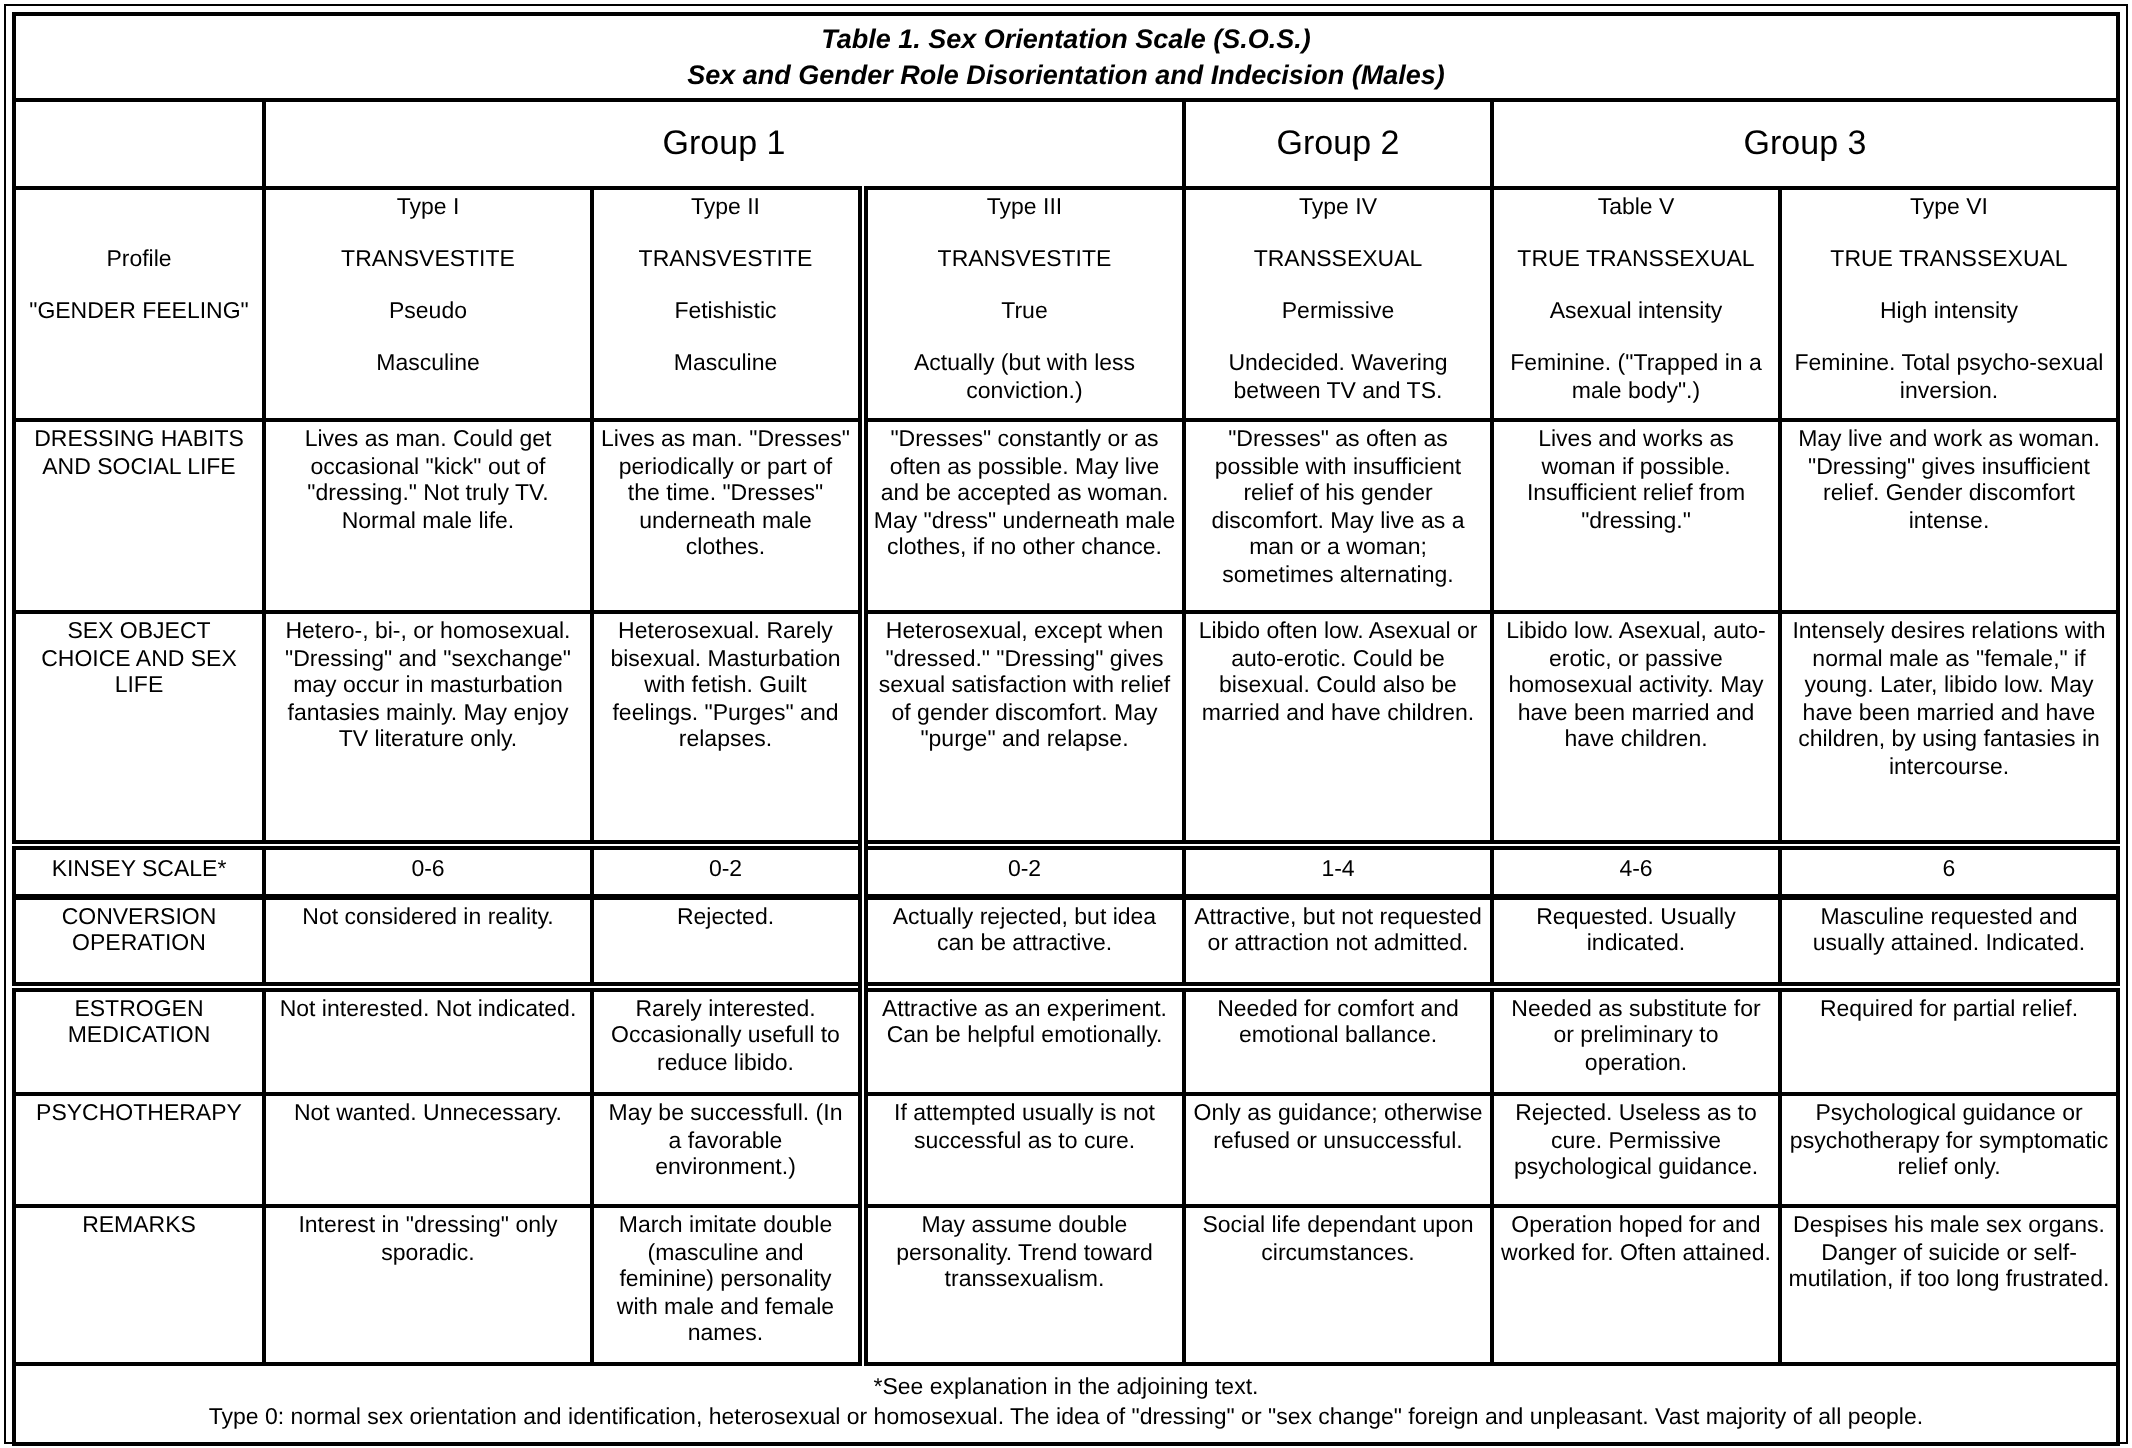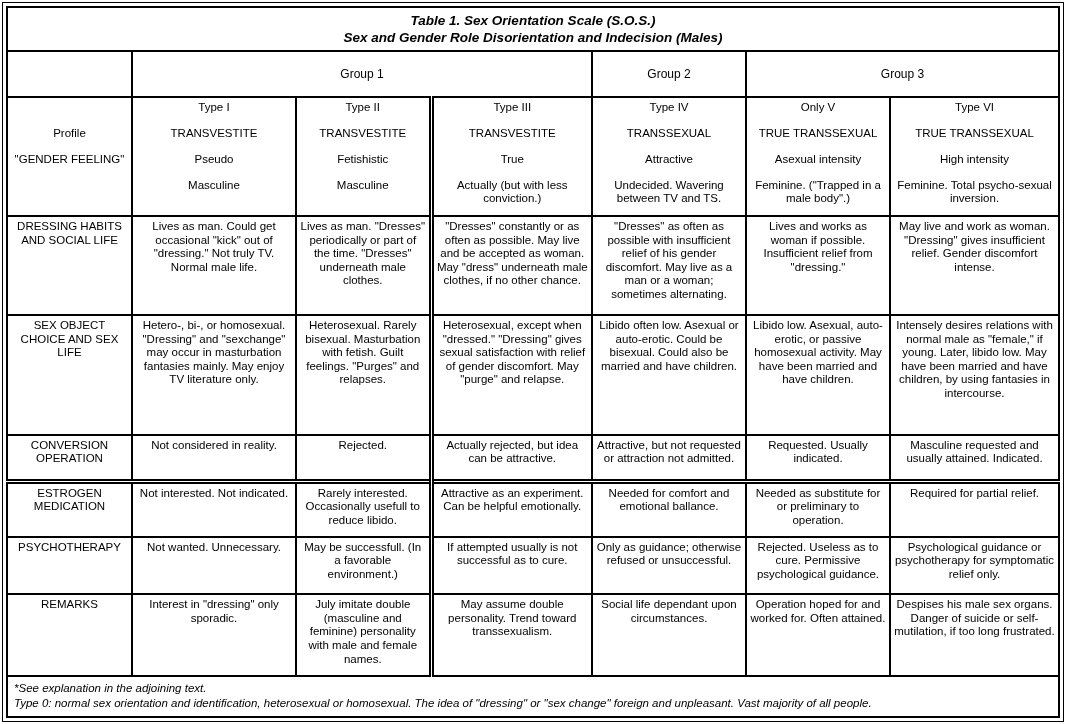--- a/index.html
+++ b/index.html
@@ -24,40 +24,40 @@
     font-size: 11.5px; line-height: 1.18;
     text-align: center; vertical-align: top;
     padding: 3px 3px;
     overflow: hidden;
   }
   tr.title-row td {
     font-weight: bold; font-style: italic;
     font-size: 13.5px; line-height: 1.3;
     vertical-align: middle; height: 36px;
   }
-  tr.group-row td { vertical-align: middle; font-size: 12px; height: 44px; padding: 2px; }
+  tr.group-row td { vertical-align: middle; font-size: 17px; height: 44px; padding: 2px; }
   tr.profile-row { height: 116px; }
   .pslot { height: 26px; }
   tr.dressing-row { height: 96px; margin-top: 12px; }
   tr.sexobj-row { height: 116px; margin-left: 38px; }
   tr.kinsey-row { height: 26px; }
   tr.kinsey-row td {
     border-top: 5px double #000;
     border-bottom: 3px solid #000;
     vertical-align: middle;
   }
   tr.conversion-row { height: 45px; }
   tr.estrogen-row { height: 54px; }
   tr.estrogen-row td { border-top: 5px double #000; }
   tr.psych-row { height: 56px; }
   tr.remarks-row { height: 79px; }
   td.c3 { border-left: 5px double #000; }
   tr.footer-row td {
-    text-align: left; vertical-align: middle;
-    height: 40px; padding: 2px 6px; line-height: 1.35; font-style: italic;
+    text-align: center; vertical-align: middle;
+    height: 40px; padding: 2px 6px; line-height: 1.35;
   }
 </style>
 </head>
 <body>
 
 <div class="doc">
 <table class="sos">
   <colgroup>
     <col style="width:125px">
         <col style="width:164px">
@@ -103,25 +103,25 @@
     </td>
     <td class="c3">
       <div class="pslot">Type III</div>
       <div class="pslot">TRANSVESTITE</div>
       <div class="pslot">True</div>
       <div>Actually (but with less conviction.)</div>
     </td>
     <td>
       <div class="pslot">Type IV</div>
       <div class="pslot">TRANSSEXUAL</div>
-      <div class="pslot">Attractive</div>
+      <div class="pslot">Permissive</div>
       <div>Undecided. Wavering between TV and TS.</div>
     </td>
     <td>
-      <div class="pslot">Only V</div>
+      <div class="pslot">Table V</div>
       <div class="pslot">TRUE TRANSSEXUAL</div>
       <div class="pslot">Asexual intensity</div>
       <div>Feminine. ("Trapped in a male body".)</div>
     </td>
     <td>
       <div class="pslot">Type VI</div>
       <div class="pslot">TRUE TRANSSEXUAL</div>
       <div class="pslot">High intensity</div>
       <div>Feminine. Total psycho-sexual inversion.</div>
     </td>
@@ -140,20 +140,29 @@
   <tr class="sexobj-row">
     <td>SEX OBJECT CHOICE AND SEX LIFE</td>
     <td>Hetero-, bi-, or homosexual. "Dressing" and "sexchange" may occur in masturbation fantasies mainly. May enjoy TV literature only.</td>
     <td>Heterosexual. Rarely bisexual. Masturbation with fetish. Guilt feelings. "Purges" and relapses.</td>
     <td class="c3">Heterosexual, except when "dressed." "Dressing" gives sexual satisfaction with relief of gender discomfort. May "purge" and relapse.</td>
     <td>Libido often low. Asexual or auto-erotic. Could be bisexual. Could also be married and have children.</td>
     <td>Libido low. Asexual, auto-erotic, or passive homosexual activity. May have been married and have children.</td>
     <td>Intensely desires relations with normal male as "female," if young. Later, libido low. May have been married and have children, by using fantasies in intercourse.</td>
   </tr>
 
+  <tr class="kinsey-row">
+    <td>KINSEY SCALE*</td>
+    <td>0-6</td>
+    <td>0-2</td>
+    <td class="c3">0-2</td>
+    <td>1-4</td>
+    <td>4-6</td>
+    <td>6</td>
+  </tr>
 
   <tr class="conversion-row">
     <td>CONVERSION OPERATION</td>
     <td>Not considered in reality.</td>
     <td>Rejected.</td>
     <td class="c3">Actually rejected, but idea can be attractive.</td>
     <td>Attractive, but not requested or attraction not admitted.</td>
     <td>Requested. Usually indicated.</td>
     <td>Masculine requested and usually attained. Indicated.</td>
   </tr>
@@ -174,21 +183,21 @@
     <td>May be successfull. (In a favorable environment.)</td>
     <td class="c3">If attempted usually is not successful as to cure.</td>
     <td>Only as guidance; otherwise refused or unsuccessful.</td>
     <td>Rejected. Useless as to cure. Permissive psychological guidance.</td>
     <td>Psychological guidance or psychotherapy for symptomatic relief only.</td>
   </tr>
 
   <tr class="remarks-row">
     <td>REMARKS</td>
     <td>Interest in "dressing" only sporadic.</td>
-    <td>July imitate double (masculine and feminine) personality with male and female names.</td>
+    <td>March imitate double (masculine and feminine) personality with male and female names.</td>
     <td class="c3">May assume double personality. Trend toward transsexualism.</td>
     <td>Social life dependant upon circumstances.</td>
     <td>Operation hoped for and worked for. Often attained.</td>
     <td>Despises his male sex organs. Danger of suicide or self-mutilation, if too long frustrated.</td>
   </tr>
 
   <tr class="footer-row">
     <td colspan="7">
       <div>*See explanation in the adjoining text.</div>
       <div>Type 0: normal sex orientation and identification, heterosexual or homosexual. The idea of "dressing" or "sex change" foreign and unpleasant. Vast majority of all people.</div>

